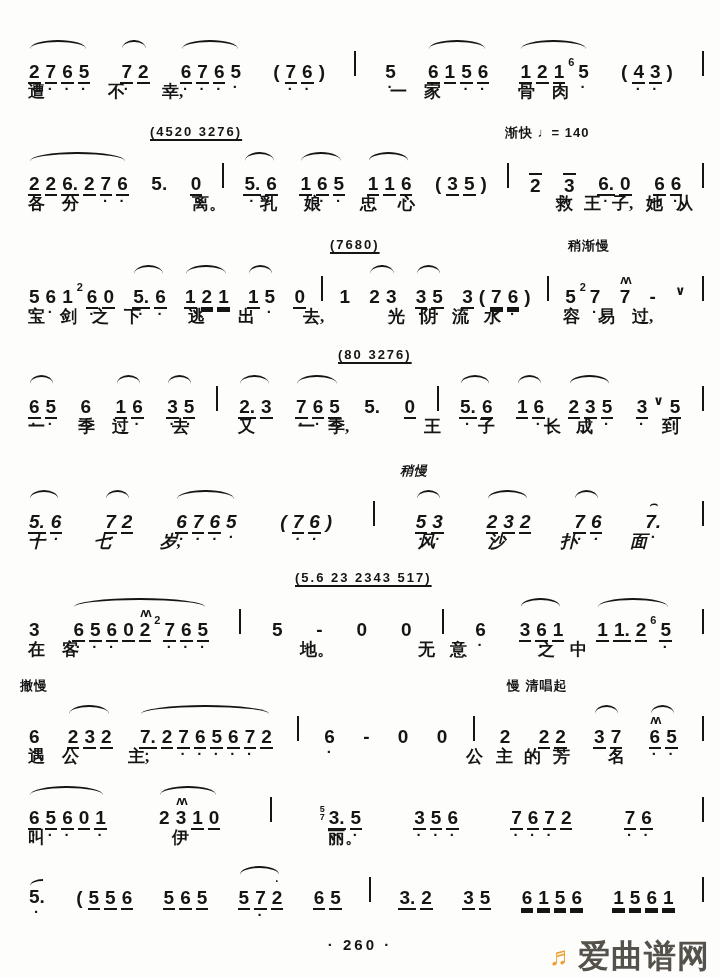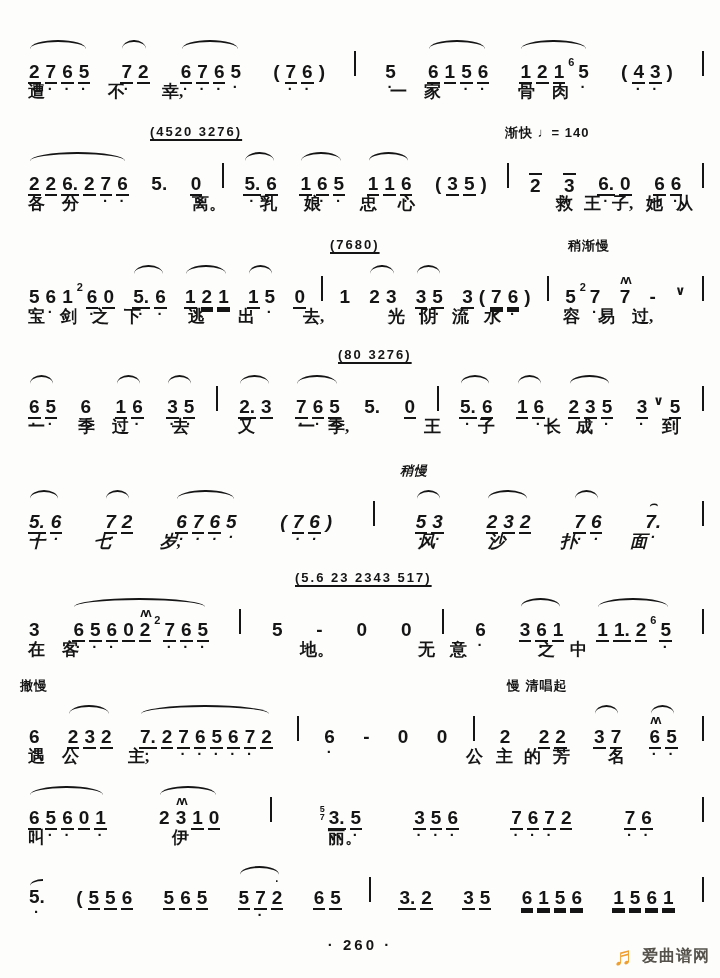--- a/index.html
+++ b/index.html
@@ -27,21 +27,21 @@
   .nt.g{transform:translateY(-5px);padding:0}
   .nt.g .dg{font-size:11px;line-height:12px}
   .nt.gs .dg{font-size:9px;line-height:8px;font-weight:700}
   .nt.gs{transform:translateY(-2px);padding:0}
   .nt.sup .dg{font-size:13px;line-height:14px;transform:translateY(-2px)}
   .bar{width:2px;height:25px;background:#151515;margin-top:11px;flex:none}
   .lyr{position:absolute;top:74px;font-size:17px;font-weight:700;white-space:nowrap;font-family:"Liberation Serif","DejaVu Serif",serif}
   .pageno{position:absolute;top:936px;left:0;width:100%;text-align:center;font-size:15px;font-weight:700;letter-spacing:3px}
   .wm{position:absolute;right:10px;top:942px;display:flex;align-items:center;gap:3px}
   .wm .icon{font-size:26px;line-height:26px;font-weight:700}
-  .wm .txt{font-size:16px;line-height:28px;font-weight:700;letter-spacing:1px}
+  .wm .txt{font-size:32px;line-height:28px;font-weight:700;letter-spacing:1px}
 </style>
 </head>
 <body>
 
 <div id="score">
     <div class="mline" style="top: 6px;">
       <div class="notesrow">
         <span class="grp" style="display: flex;">
           <span class="arc on"></span>
           <span class="gnotes">

